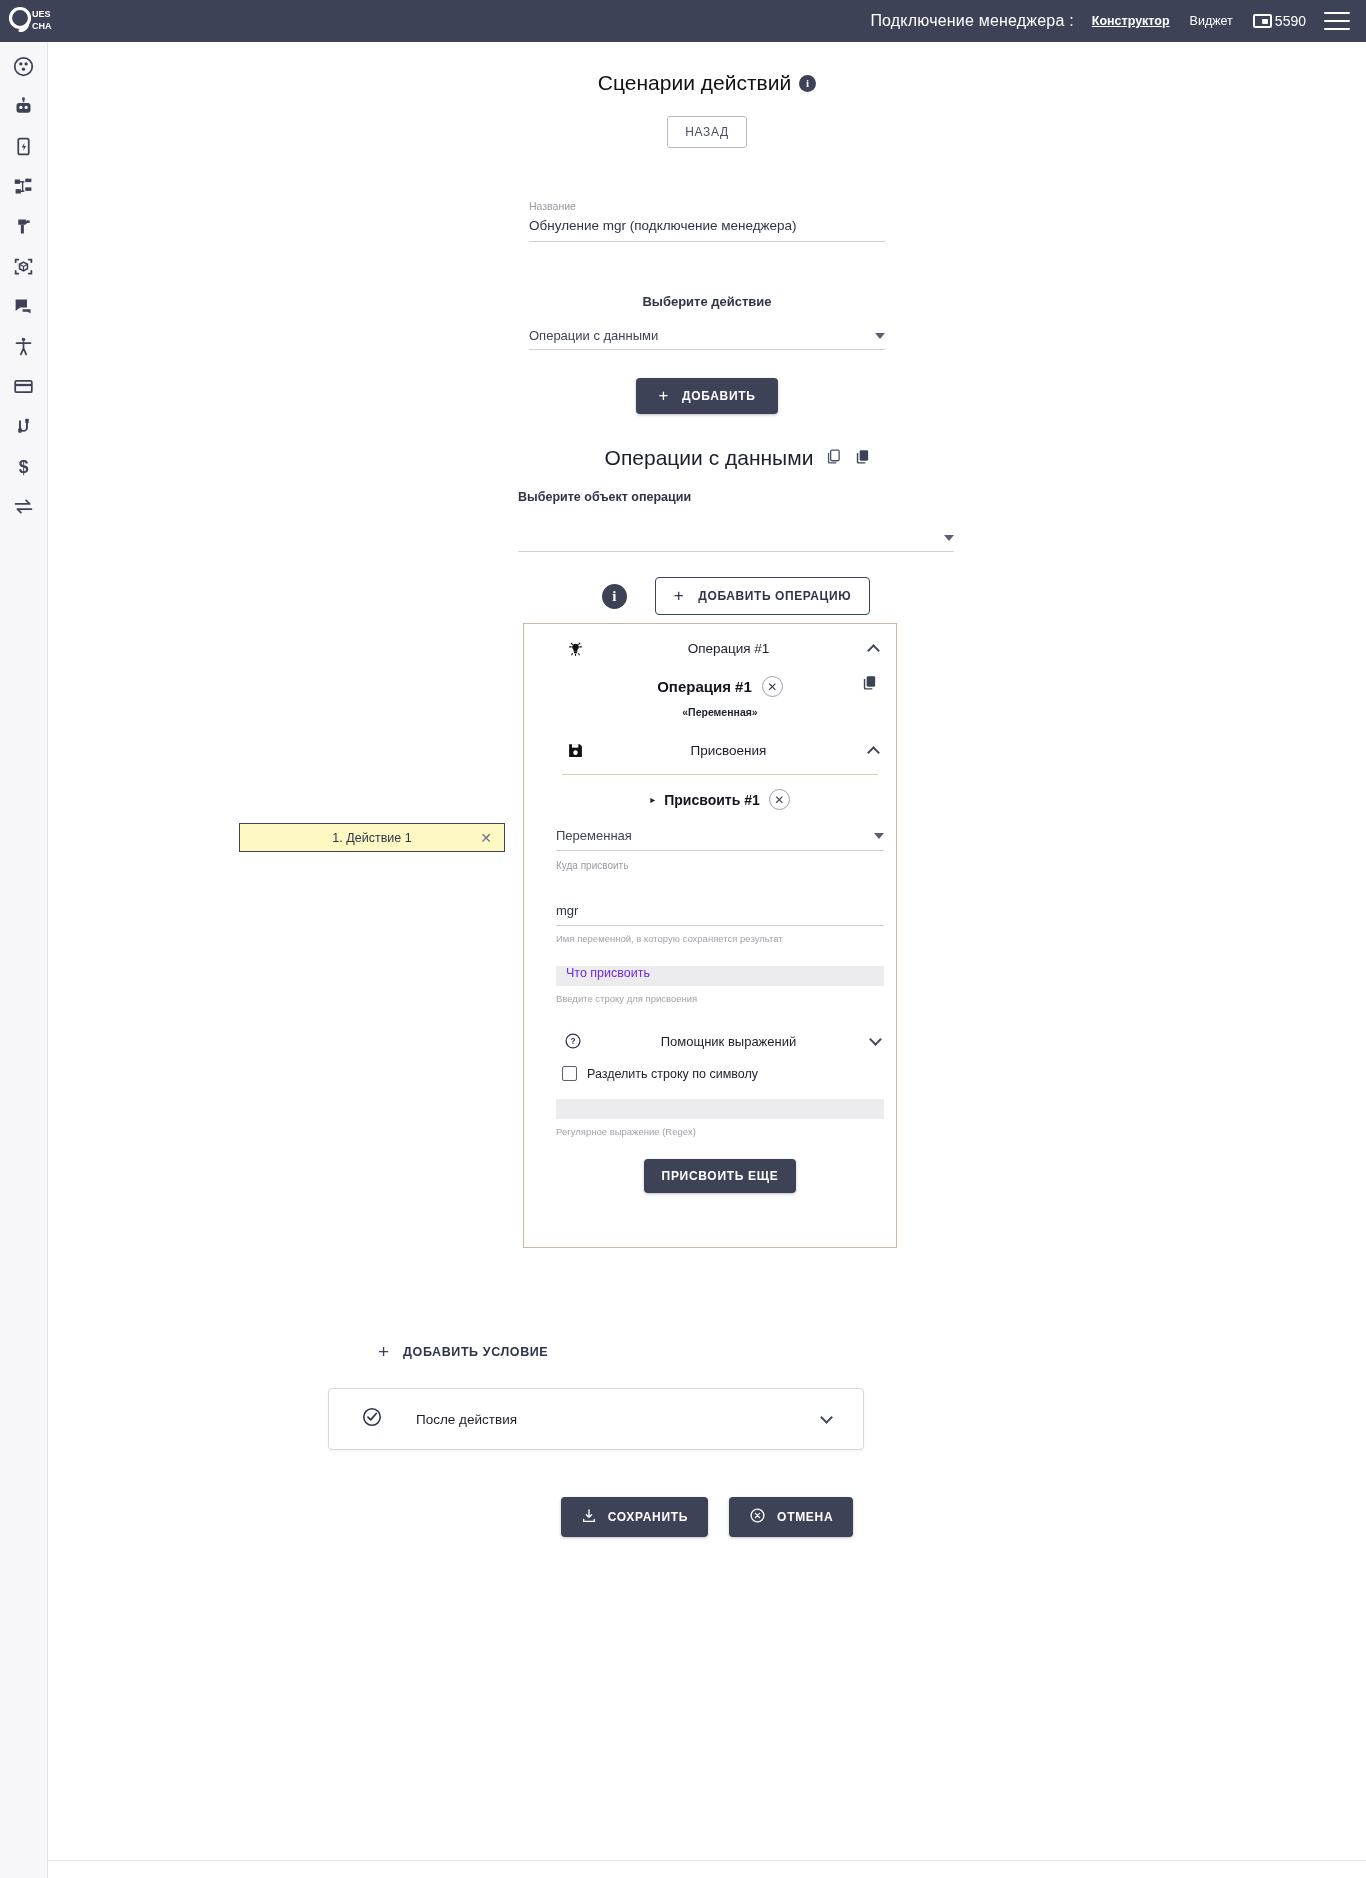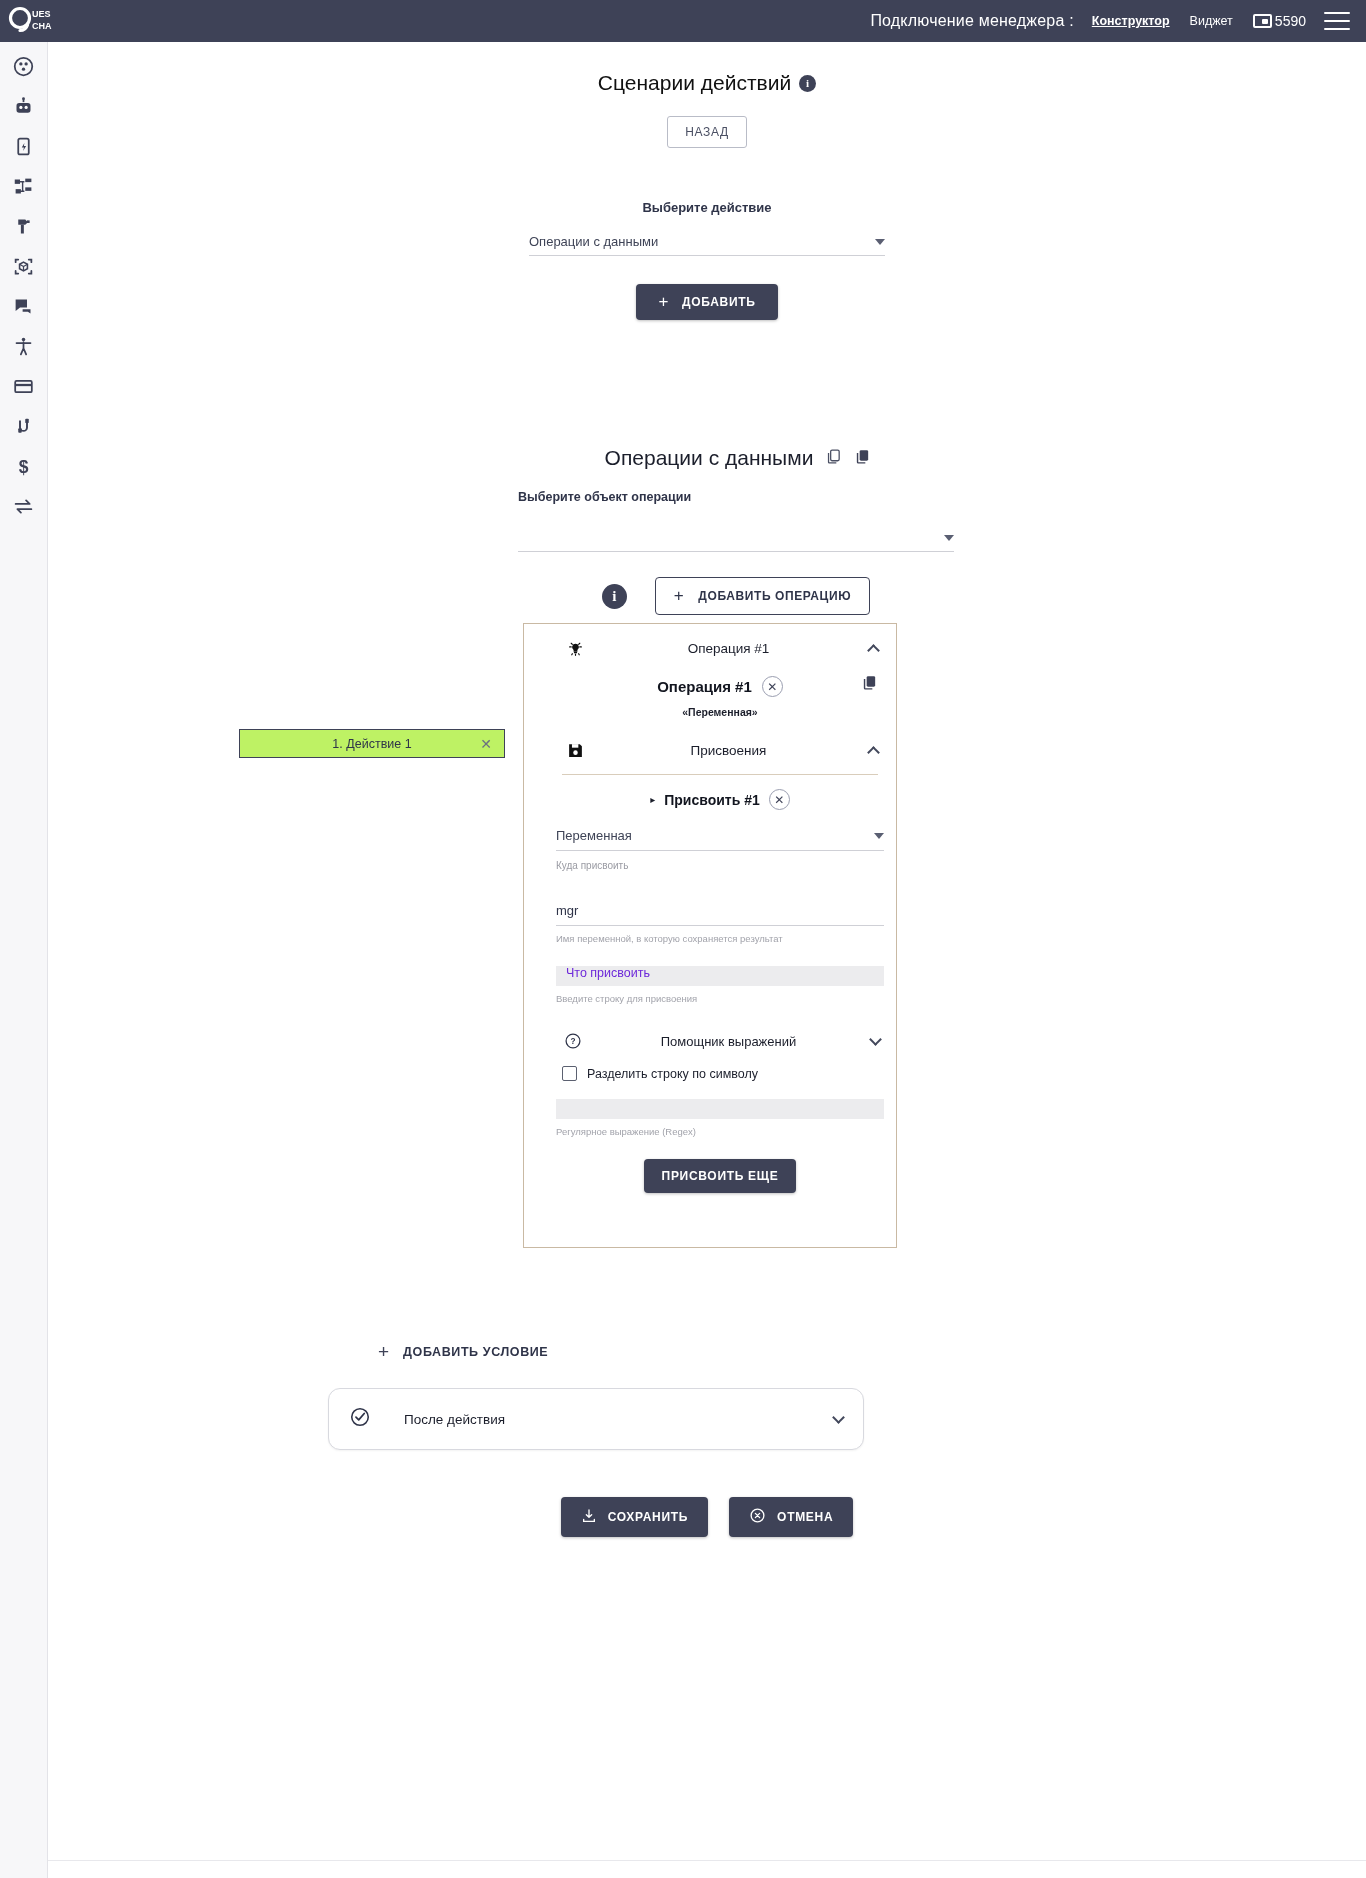--- a/index.html
+++ b/index.html
@@ -80,21 +80,21 @@
     font-size:12px; font-weight:700; letter-spacing:.7px; padding:11px 22px;
     display:inline-flex; align-items:center; gap:13px; cursor:pointer;
     box-shadow:0 1px 3px rgba(0,0,0,.25);
     font-family:"Liberation Sans", sans-serif;
   }
   .plus-glyph { font-size:17px; font-weight:400; line-height:12px; }
 
   
   .action-tab {
     position:absolute; left:191px; top:409px; width:266px; height:29px;
-    border:1px solid #3e4257; background:#bef264; display:flex; align-items:center;
+    border:1px solid #3e4257; background:#fef9c3; display:flex; align-items:center;
     justify-content:center; position:relative;
   }
   .action-tab-label { font-size:12.5px; color:#2f3449; }
   .action-tab-x { position:absolute; right:12px; top:6px; font-size:14px; color:#6c7082; cursor:pointer; line-height:16px; }
 
   
   .ops-head {
     position:absolute; left:470px; top:404px; width:440px;
     display:flex; align-items:center; justify-content:center; gap:12px;
   }
@@ -167,22 +167,22 @@
 
   .assign-more-wrap { display:flex; justify-content:center; margin-top:22px; padding-bottom:20px; }
 
   
   .add-cond { position:absolute; left:330px; top:1303px; display:flex; align-items:center; gap:14px; cursor:pointer; }
   .add-cond .pl { font-size:19px; color:#3e4257; line-height:14px; }
   .add-cond .lb { font-size:12.5px; font-weight:700; letter-spacing:.6px; color:#2f3449; }
 
   .after-card {
     position:absolute; left:280px; top:1346px; width:536px; height:62px;
-    border:1px solid #d8d9df; border-radius:12px; background:#fff;
-    display:flex; align-items:center; padding:0 20px;
+    border:1px solid #d8d9df; border-radius:4px; background:#fff;
+    display:flex; align-items:center; padding:0 32px;
     box-shadow:0 1px 2px rgba(0,0,0,.05);
   }
   .after-label { font-size:13.5px; color:#1b1e2b; margin-left:33px; flex:1; }
 
   .bottom-btns { position:absolute; left:0; top:1455px; width:1318px; display:flex; justify-content:center; gap:21px; }
   .btn-dark.sm { padding:10px 20px; gap:11px; font-size:12px; }
 
   .sep-line { position:absolute; left:0; top:1818px; width:1318px; height:1px; background:#e8e8ec; }
 </style>
 </head>
@@ -303,20 +303,25 @@
 
     <div class="page-title">
       <span>Сценарии действий</span>
       <span class="info-dot">i</span>
     </div>
 
     <div class="back-wrap">
       <button class="btn-outline">НАЗАД</button>
     </div>
 
+    <div class="field-col name-field">
+      <div class="fld-label">Название</div>
+      <div class="fld-value">Обнуление mgr (подключение менеджера)</div>
+      <div class="fld-underline"></div>
+    </div>
 
     <div class="choose-action">Выберите действие</div>
     <div class="field-col">
       <div class="select-row">
         <span class="select-val">Операции с данными</span>
         <span class="caret-down"></span>
       </div>
       <div class="fld-underline"></div>
     </div>
 

